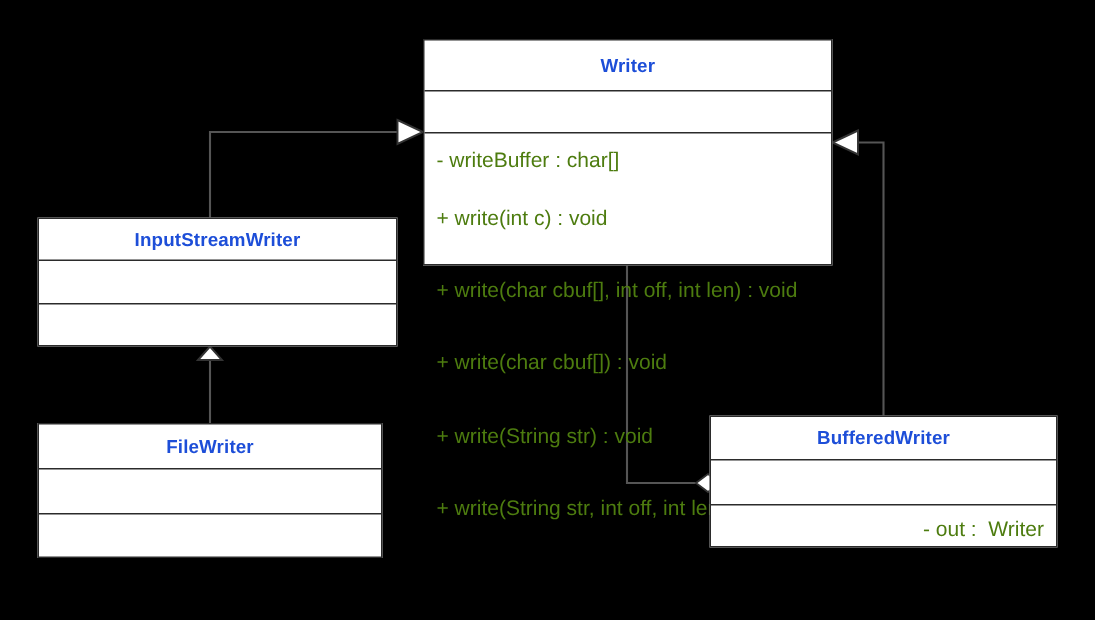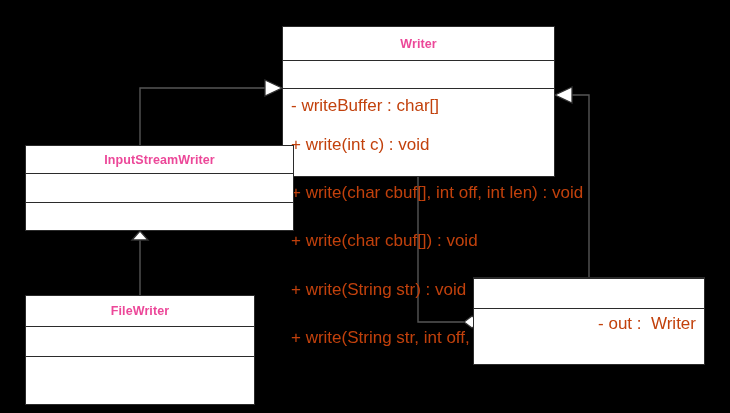--- a/index.html
+++ b/index.html
@@ -29,58 +29,58 @@
     border: 1.5px solid #2b2b2b;
     box-sizing: border-box;
     display: flex;
     flex-direction: column;
     z-index: 3;
   }
   .uml-name {
     text-align: left;
     font-weight: bold;
     font-size: 12.5px;
-    color: #ec4899;
+    color: #1d4ed8;
     display: flex;
     align-items: center;
     justify-content: center;
     box-sizing: border-box;
     letter-spacing: 0.1px;
   }
   .uml-compartment {
     border-top: 1.5px solid #2b2b2b;
     box-sizing: border-box;
     padding: 5px 8px 4px 8px;
     font-size: 12.5px;
     color: #333333;
     line-height: 16px;
     white-space: pre;
   }
   .uml-compartment.empty {
     padding: 0;
   }
   .attr-line, .meth-line {
     white-space: pre;
-    color: #c2410c;
-    font-size: 17px;
+    color: #4d7c0f;
+    font-size: 14px;
     line-height: 16.2px;
   }
 
   
   #class-writer        { left: 282px; top: 26px;  width: 273px; height: 151px; }
   #class-writer .uml-name { height: 33px; }
   #class-writer .attrs { height: 28px; }
   #class-writer .meths { height: 88px; padding-top: 16px; }
 
-  #class-inputstreamwriter { left: 25px;  top: 145px; width: 269px; height: 86px; }
+  #class-inputstreamwriter { left: 25px;  top: 145px; width: 240px; height: 86px; }
   #class-inputstreamwriter .uml-name { height: 28px; }
   #class-inputstreamwriter .attrs { height: 29px; }
   #class-inputstreamwriter .meths { height: 29px; }
 
-  #class-filewriter    { left: 25px;  top: 295px; width: 230px; height: 110px; }
+  #class-filewriter    { left: 25px;  top: 282px; width: 230px; height: 90px; }
   #class-filewriter .uml-name { height: 30px; }
   #class-filewriter .attrs { height: 30px; }
   #class-filewriter .meths { height: 30px; }
 
   #class-bufferedwriter { left: 473px; top: 277px; width: 232px; height: 88px; }
   #class-bufferedwriter .uml-name { height: 29px; }
   #class-bufferedwriter .attrs { height: 30px; padding-left: 10px; text-align: right; }
   #class-bufferedwriter .meths { height: 29px; }
 
   
@@ -140,19 +140,20 @@
     <div class="uml-compartment meths empty"></div>
   </div>
 
   <div class="uml-class" id="class-filewriter">
     <div class="uml-name">FileWriter</div>
     <div class="uml-compartment attrs empty"></div>
     <div class="uml-compartment meths empty"></div>
   </div>
 
   <div class="uml-class" id="class-bufferedwriter">
+    <div class="uml-name">BufferedWriter</div>
     <div class="uml-compartment attrs">
       <div class="attr-line">- out :  Writer</div>
     </div>
     <div class="uml-compartment meths empty"></div>
   </div>
 
 </div>
 
 </body></html>

